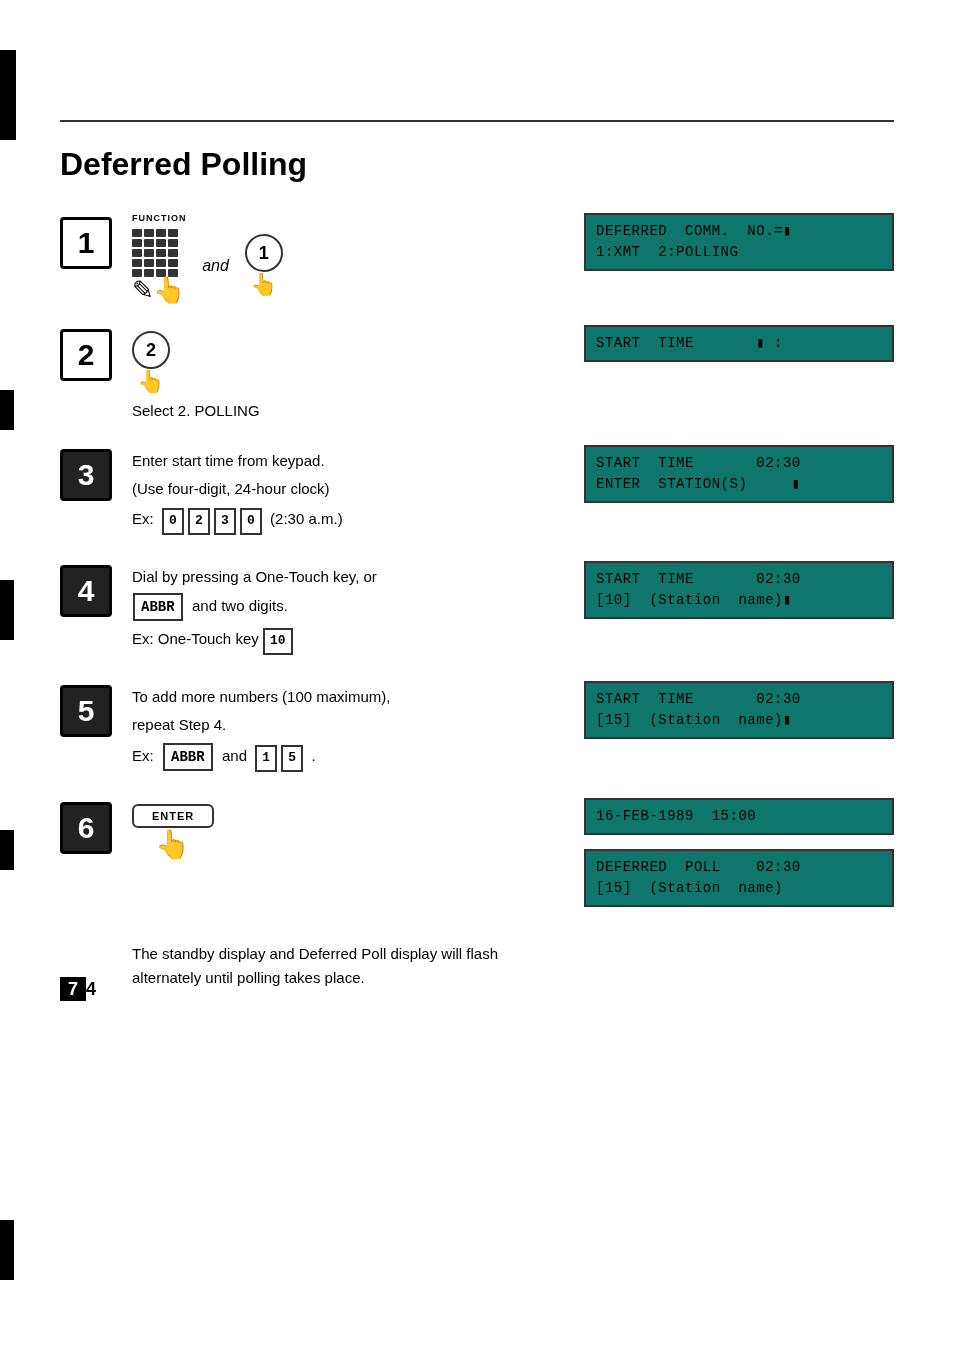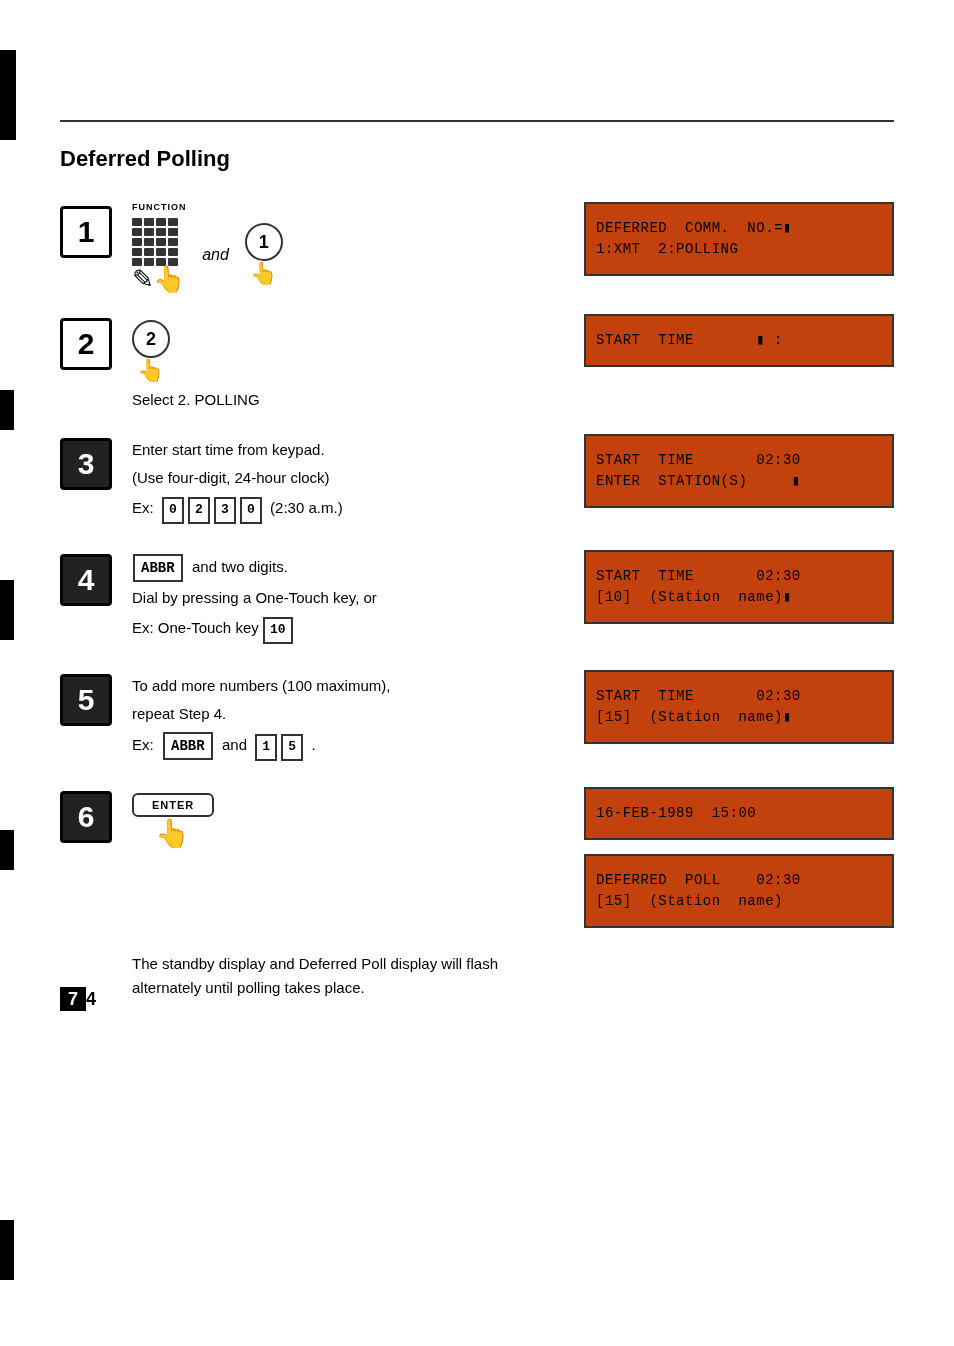--- a/index.html
+++ b/index.html
@@ -16,21 +16,21 @@
       padding: 120px 60px 40px 60px;
       position: relative;
     }
 
     .top-rule {
       border-top: 2px solid #333;
       margin-bottom: 24px;
     }
 
     .page-title {
-      font-size: 22px;
+      font-size: 32px;
       font-weight: bold;
       margin-bottom: 30px;
     }
 
     
     .step-row {
       display: flex;
       align-items: flex-start;
       margin-bottom: 22px;
       min-height: 90px;
@@ -53,22 +53,22 @@
 
     .step-number-box.dark {
       background: #222;
       color: #fff;
     }
 
     .lcd-box {
       border: 2px solid #333;
       font-family: 'Courier New', Courier, monospace;
       font-size: 14px;
-      padding: 14px 10px;
-      background: #c2410c;
+      padding: 6px 10px;
+      background: #0f766e;
       line-height: 1.5;
       letter-spacing: 0.5px;
       white-space: pre;
     }
 
     .lcd-box + .lcd-box {
       margin-top: 6px;
     }
 
     
@@ -377,25 +377,25 @@
 ENTER  STATION(S)     ▮</div>
       </div>
     </div>
   </div>
 
   <div class="step-row">
     <div class="step-number-box dark">4</div>
     <div class="step-row-flex">
       <div class="left-col">
         <div class="step-text">
+          <p>Dial by pressing a One-Touch key, or</p>
           <p>
             <span class="key-inline">ABBR</span>
             &nbsp;and two digits.
           </p>
-          <p>Dial by pressing a One-Touch key, or</p>
           <p style="margin-top:6px;">
             Ex: One-Touch key&nbsp;<span class="key-inline-sm">10</span>
           </p>
         </div>
       </div>
       <div class="right-col">
         <div class="lcd-box">START  TIME       02:30
 [10]  (Station  name)▮</div>
       </div>
     </div>

